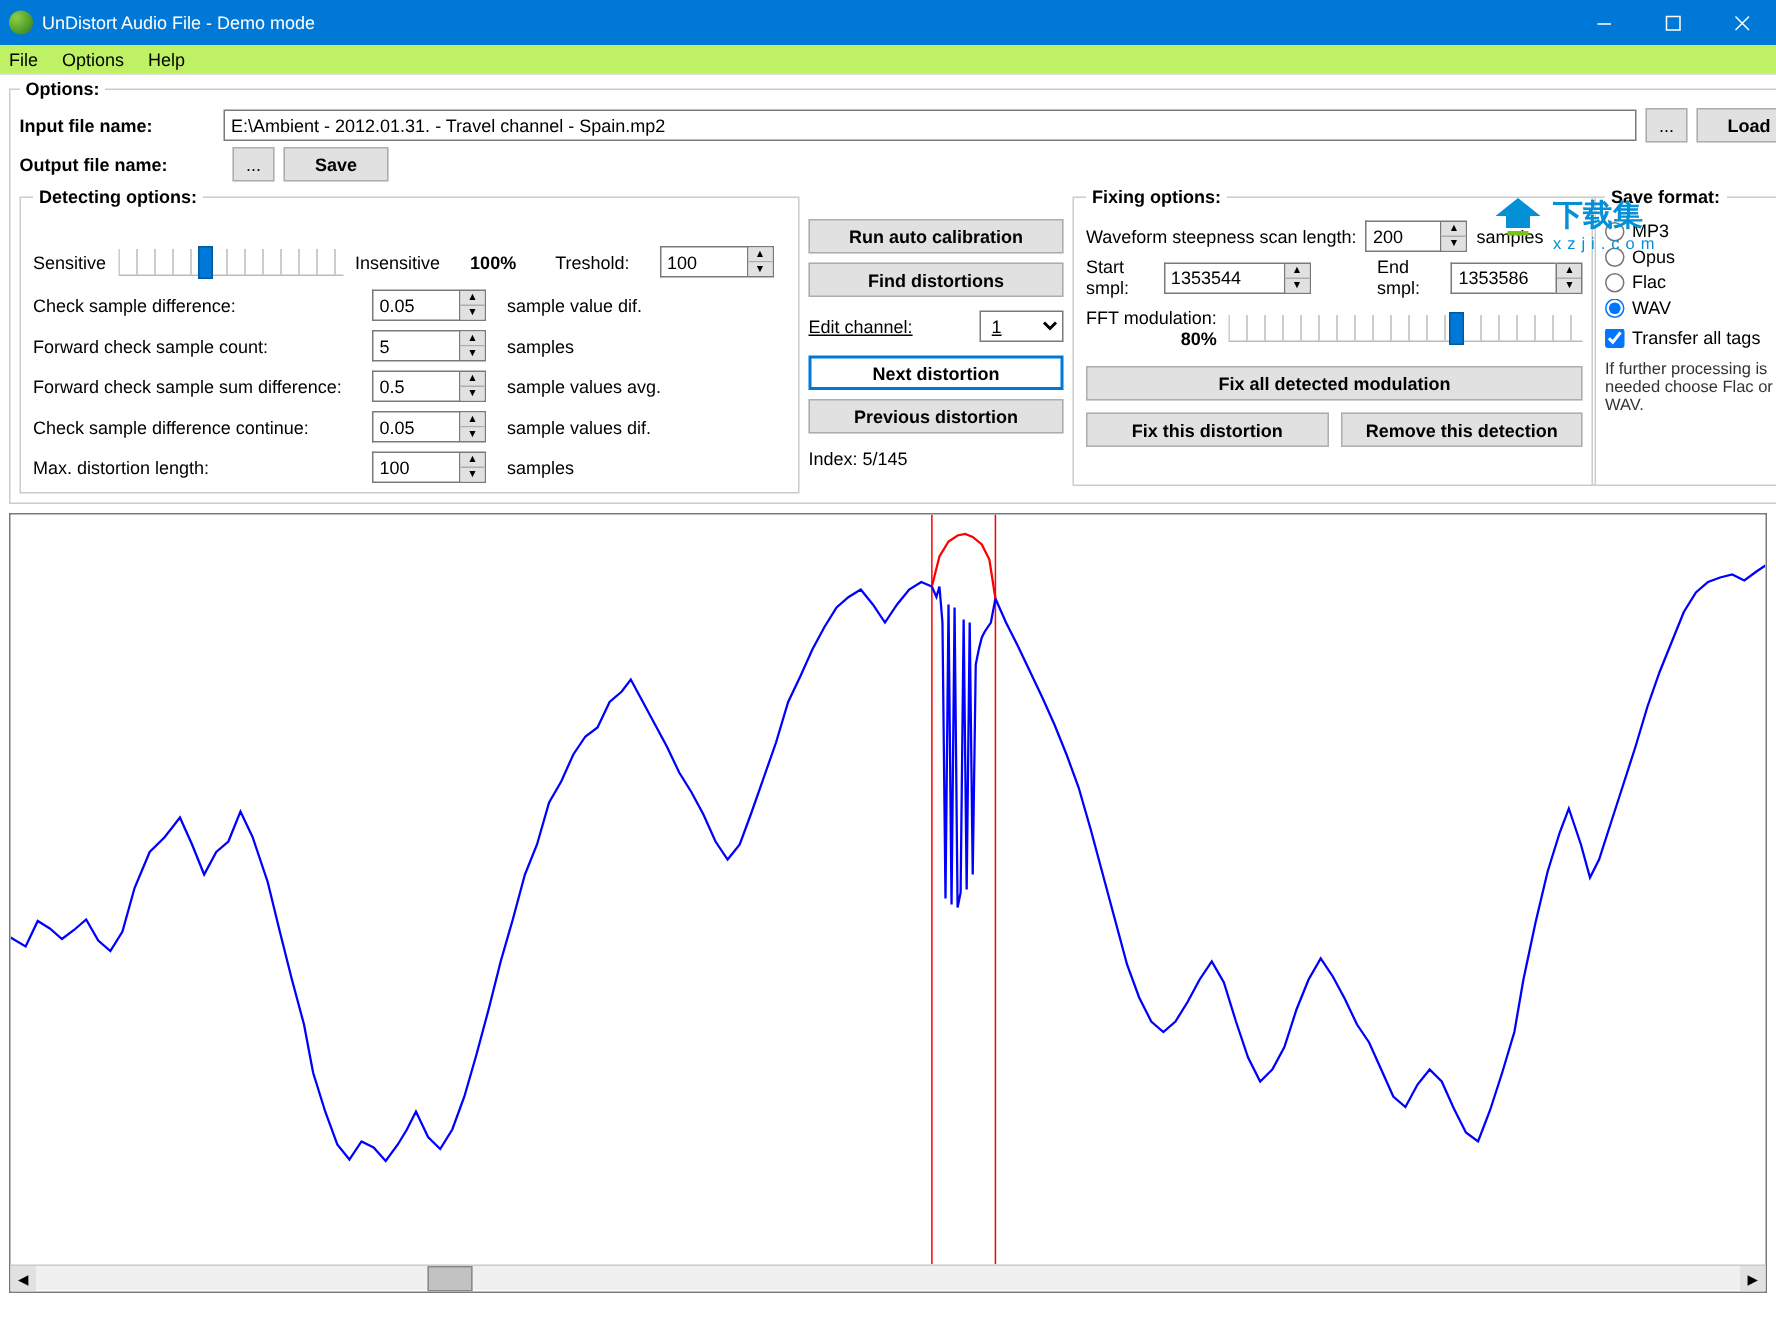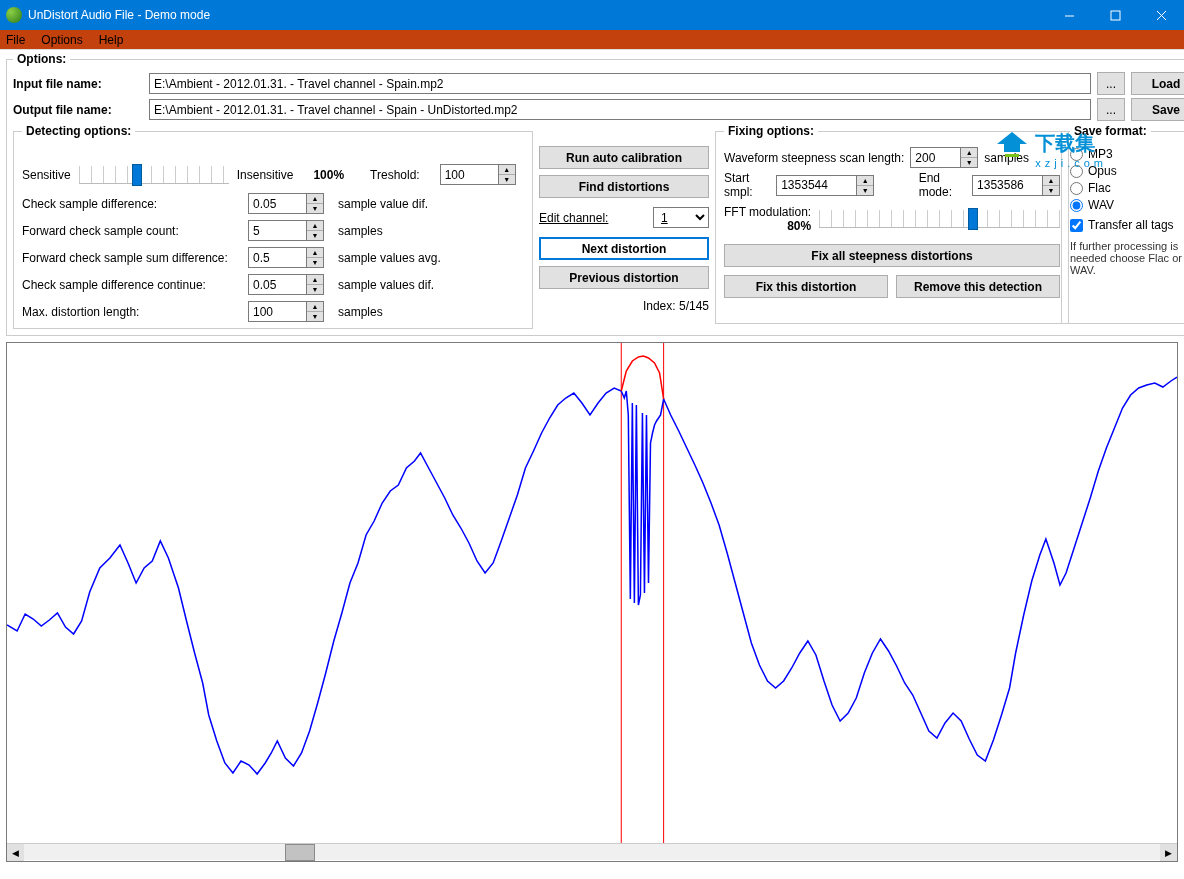--- a/index.html
+++ b/index.html
@@ -4,21 +4,21 @@
 <style>
   * { box-sizing: border-box; }
   html, body { margin:0; padding:0; font-family: "Segoe UI", Tahoma, sans-serif; font-size:12px; color:#000; }
   body { background:#fff; width:1184px; height:879px; overflow:hidden; }
   .titlebar { height:30px; background:#0078D7; color:#fff; display:flex; align-items:center; position:relative; }
   .titlebar .icon { width:16px; height:16px; margin:0 6px; background:radial-gradient(circle at 30% 30%, #8bd046, #2d7a17); border-radius:50%; }
   .titlebar .title { font-size:12px; }
   .winbtns { position:absolute; right:0; top:0; height:30px; display:flex; }
   .winbtn { width:46px; height:30px; display:flex; align-items:center; justify-content:center; color:#fff; }
   .winbtn svg { stroke:#fff; stroke-width:1; fill:none; }
-  .menubar { height:20px; background:#c2410c; border-bottom:1px solid #ddd; display:flex; align-items:center; padding:0 6px; gap:16px; }
+  .menubar { height:20px; background:#bef264; border-bottom:1px solid #ddd; display:flex; align-items:center; padding:0 6px; gap:16px; }
   .menubar span { cursor:default; }
   .content { padding:2px 6px 6px 6px; }
   fieldset.options { border:1px solid #ccc; margin:0 0 4px 0; padding:3px 6px 6px 6px; position:relative; }
   fieldset legend { padding:0 4px; font-weight:600; font-size:12px; }
   .row { display:flex; align-items:center; margin:3px 0; }
   .lbl { font-weight:600; }
   input.text { height:21px; padding:0 4px; border:1px solid #7A7A7A; background:#fff; font:inherit; }
   .file-row .lbl { width:136px; }
   .file-row input.text { flex:1; }
   .btn { height:23px; min-width:60px; background:#e1e1e1; border:1px solid #adadad; padding:0 10px; font:inherit; cursor:pointer; }
@@ -102,21 +102,20 @@
     <div class="row file-row">
       <span class="lbl">Input file name:</span>
       <input class="text" value="E:\Ambient - 2012.01.31. - Travel channel - Spain.mp2" style="">
       <span style="width:6px"></span>
       <button class="btn small">...</button>
       <span style="width:6px"></span>
       <button class="btn bold" style="width:70px">Load</button>
     </div>
     <div class="row file-row">
       <span class="lbl">Output file name:</span>
-      <input class="text" value="E:\Ambient - 2012.01.31. - Travel channel - Spain - UnDistorted.mp2" style="">
       <span style="width:6px"></span>
       <button class="btn small">...</button>
       <span style="width:6px"></span>
       <button class="btn bold" style="width:70px">Save</button>
     </div>
 
     <div class="panel-grid">
 
       <fieldset class="sub">
         <legend class="lbl">Detecting options:</legend>
@@ -193,21 +192,21 @@
       <div class="mid-col" style="margin-top:20px">
         <button class="btn block bold">Run auto calibration</button>
         <button class="btn block bold">Find distortions</button>
         <div class="row">
           <span>Edit channel:</span>
           <span style="flex:1"></span>
           <select class="select"><option>1</option></select>
         </div>
         <button class="btn block bold active">Next distortion</button>
         <button class="btn block bold">Previous distortion</button>
-        <div style="text-align:right;margin-top:4px">Index: 5/145</div>
+        <div style="text-align:left;margin-top:4px">Index: 5/145</div>
       </div>
 
       <fieldset class="sub">
         <legend class="lbl">Fixing options:</legend>
         <div class="row" style="gap:6px">
           <span>Waveform steepness scan length:</span>
           <span class="spin">
               <input style="width: 50px;" value="200">
               <span class="updown">
                 <div>▲</div>
@@ -219,39 +218,39 @@
         <div class="row" style="gap:20px">
           <span>Start smpl:</span>
           <span class="spin">
               <input style="width: 80px;" value="1353544">
               <span class="updown">
                 <div>▲</div>
                 <div>▼</div>
               </span>
             </span>
           <span style="width:8px"></span>
-          <span>End mode:</span>
+          <span>End smpl:</span>
           <span class="spin">
               <input style="width: 70px;" value="1353586">
               <span class="updown">
                 <div>▲</div>
                 <div>▼</div>
               </span>
             </span>
         </div>
         <div class="row" style="gap:8px;margin-top:6px">
           <div>
             <div>FFT modulation:</div>
             <div style="text-align:right;font-weight:600">80%</div>
           </div>
           <div class="slider-track" style="flex:1">
               <div class="thumb" style="left:62%"></div>
             </div>
         </div>
-        <button class="btn block bold" style="margin-top:8px">Fix all steepness distortions</button>
+        <button class="btn block bold" style="margin-top:8px">Fix all detected modulation</button>
         <div class="fix-grid">
           <button class="btn bold block">Fix this distortion</button>
           <button class="btn bold block">Remove this detection</button>
         </div>
       </fieldset>
 
       <fieldset class="sub" style="min-height:200px">
         <legend class="lbl">Save format:</legend>
         <label class="radio">
             <input type="radio" name="fmt" style="">

